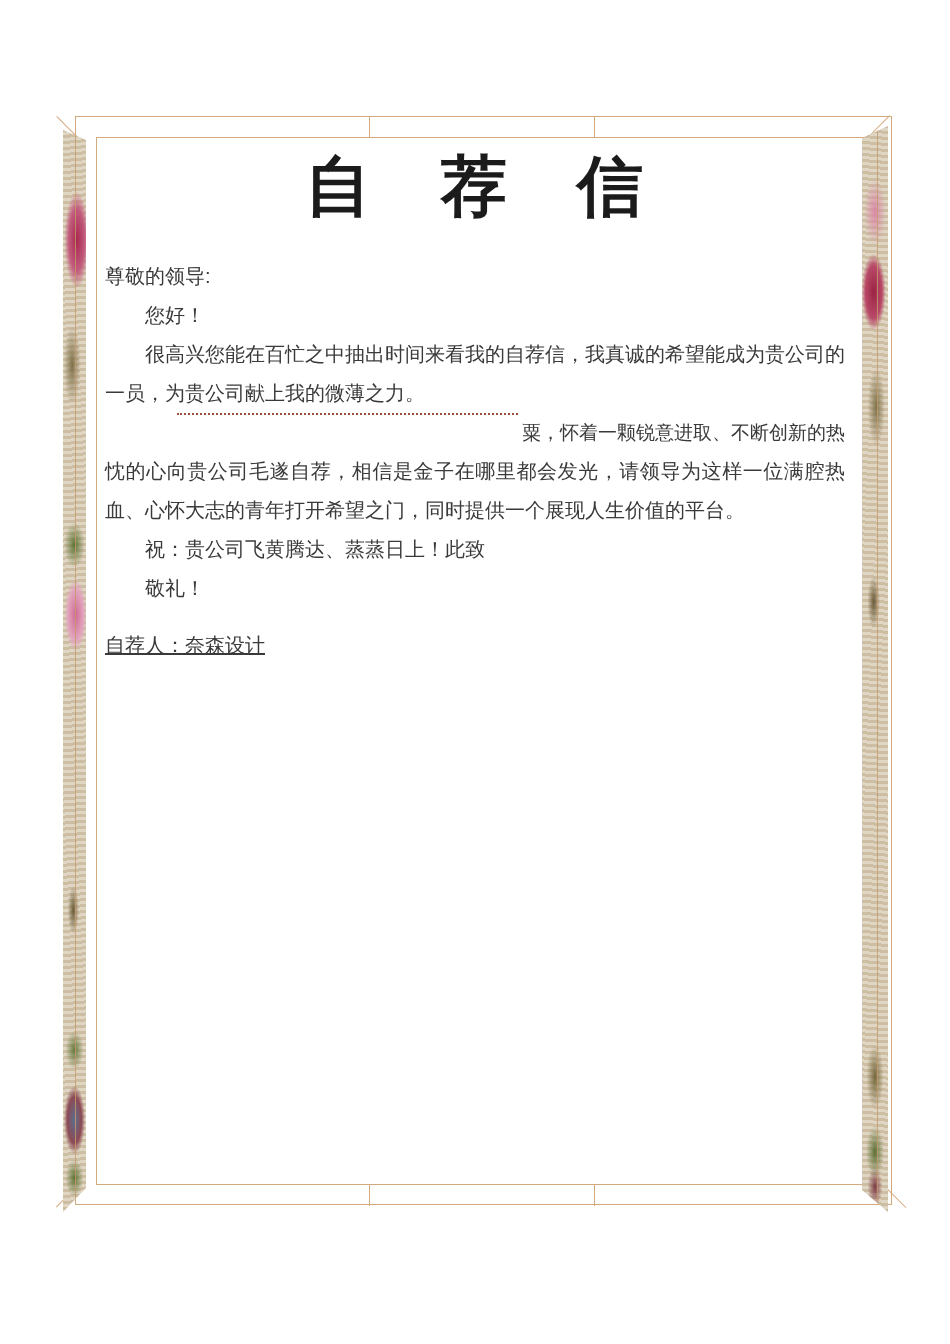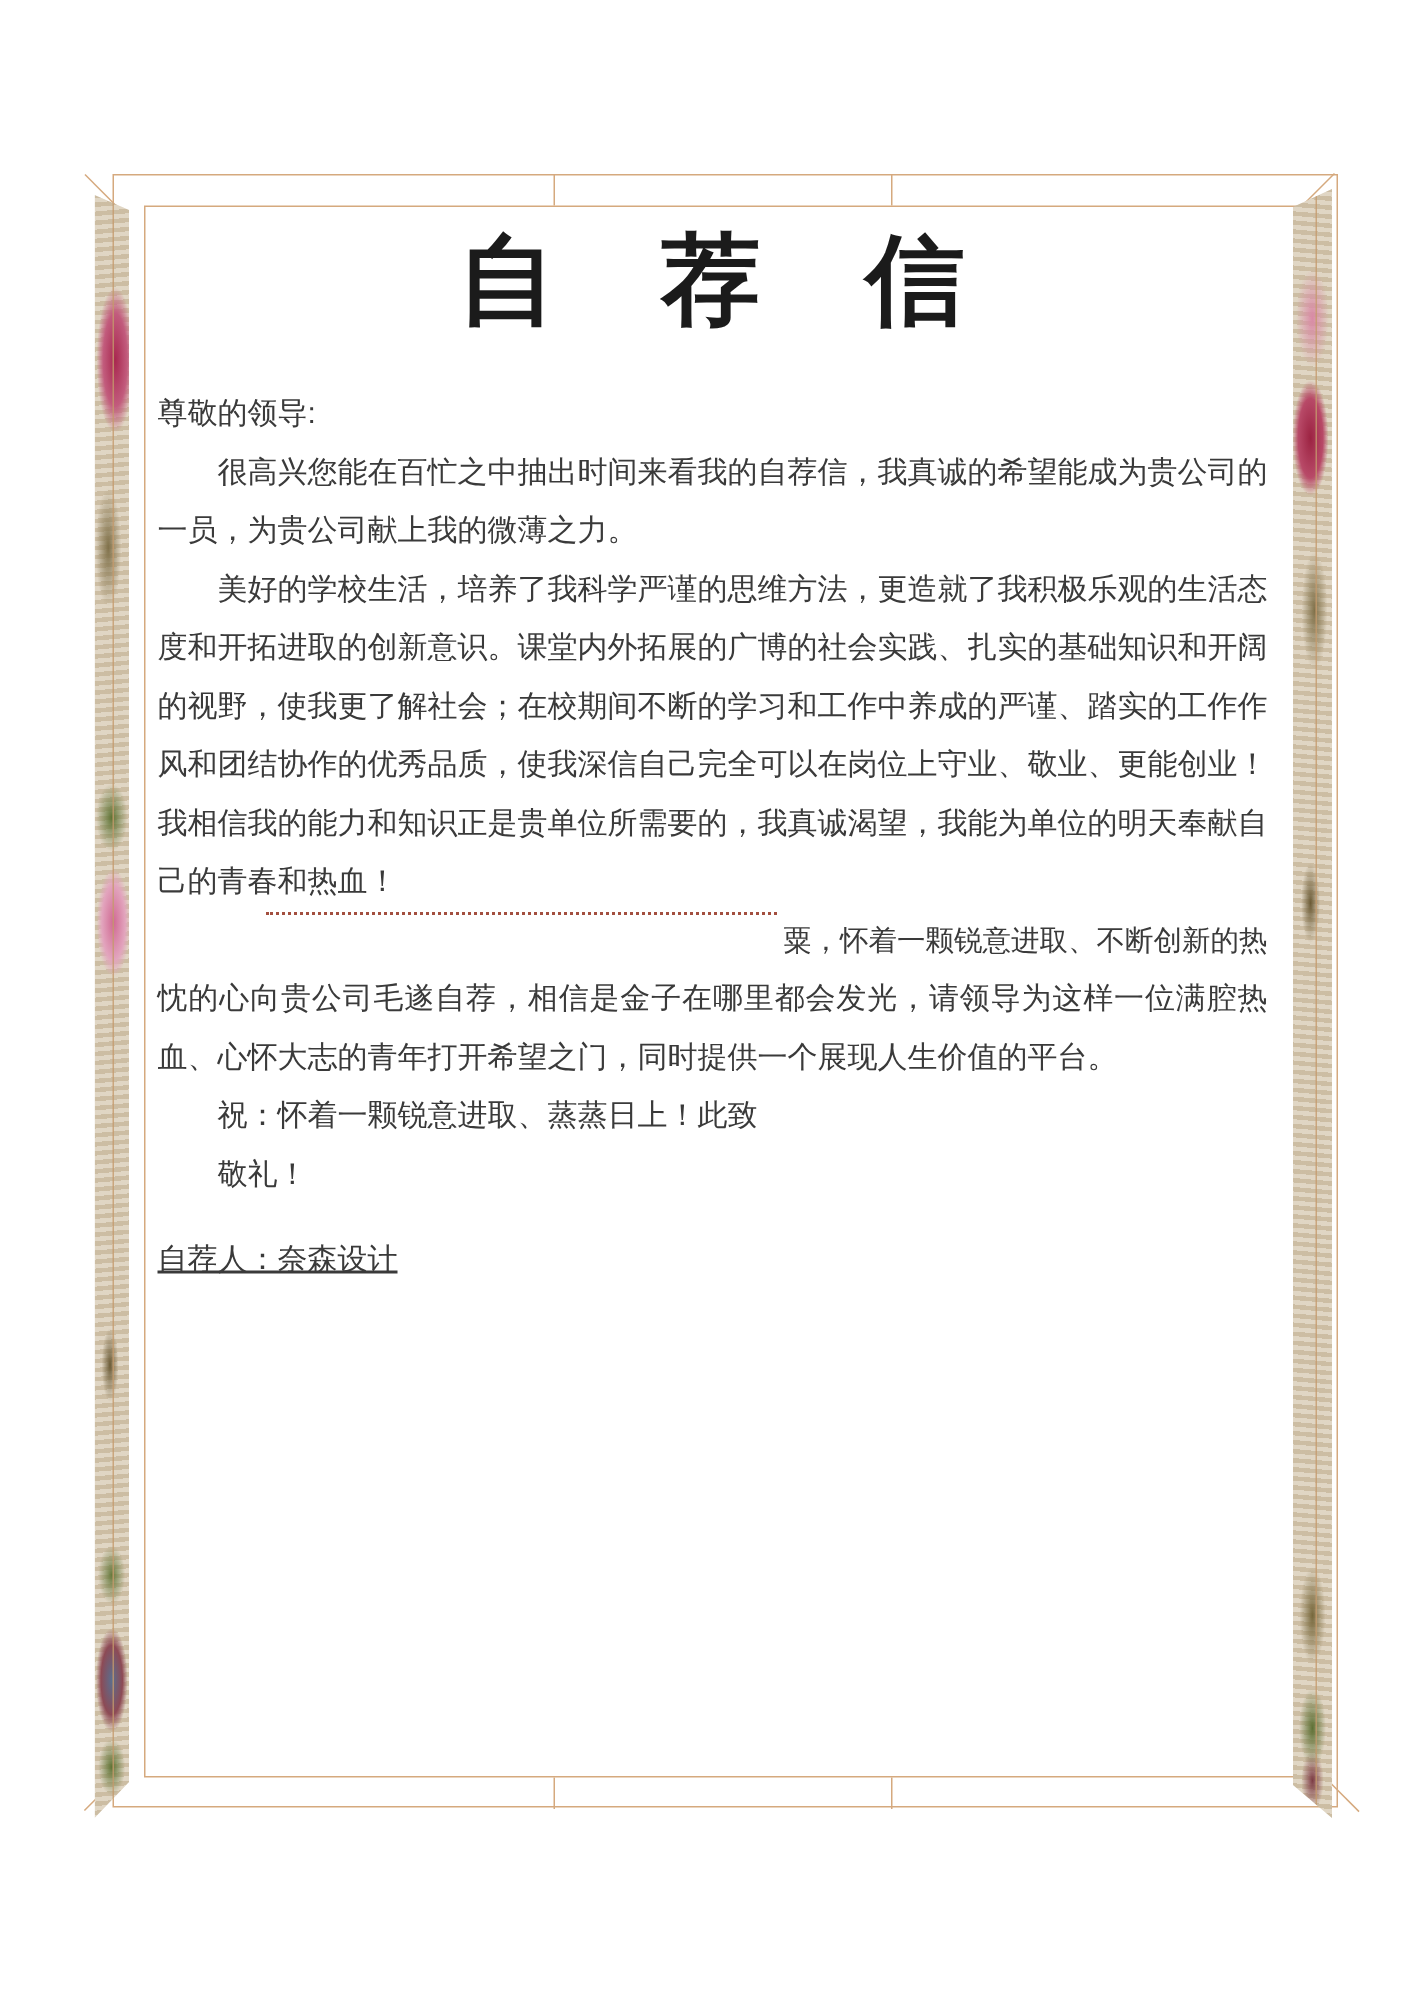--- a/index.html
+++ b/index.html
@@ -95,28 +95,28 @@
   <div class="diag tr"></div>
   <div class="diag bl"></div>
   <div class="diag br"></div>
   <div class="strip strip-left"></div>
   <div class="strip strip-right"></div>
 
   <div class="content">
     <h1 class="title">自　荐　信</h1>
 
     <p class="no-indent">尊敬的领导:</p>
+    <p class="indent">您好！</p>
 
     <p class="indent">很高兴您能在百忙之中抽出时间来看我的自荐信，我真诚的希望能成为贵公司的一员，为贵公司献上我的微薄之力。</p>
-    <p class="indent">美好的学校生活，培养了我科学严谨的思维方法，更造就了我积极乐观的生活态度和开拓进取的创新意识。课堂内外拓展的广博的社会实践、扎实的基础知识和开阔的视野，使我更了解社会；在校期间不断的学习和工作中养成的严谨、踏实的工作作风和团结协作的优秀品质，使我深信自己完全可以在岗位上守业、敬业、更能创业！我相信我的能力和知识正是贵单位所需要的，我真诚渴望，我能为单位的明天奉献自己的青春和热血！</p>
 
     <div class="dot-row">
       <span class="rule"></span>
       <span class="frag">粟，怀着一颗锐意进取、不断创新的热</span>
     </div>
     <p class="no-indent">忱的心向贵公司毛遂自荐，相信是金子在哪里都会发光，请领导为这样一位满腔热血、心怀大志的青年打开希望之门，同时提供一个展现人生价值的平台。</p>
 
-    <p class="indent">祝：怀着一颗锐意进取、蒸蒸日上！此致</p>
+    <p class="indent">祝：贵公司飞黄腾达、蒸蒸日上！此致</p>
     <p class="indent">敬礼！</p>
 
     <p class="signature">自荐人：奈森设计</p>
   </div>
 </div>
 
 </body></html>

